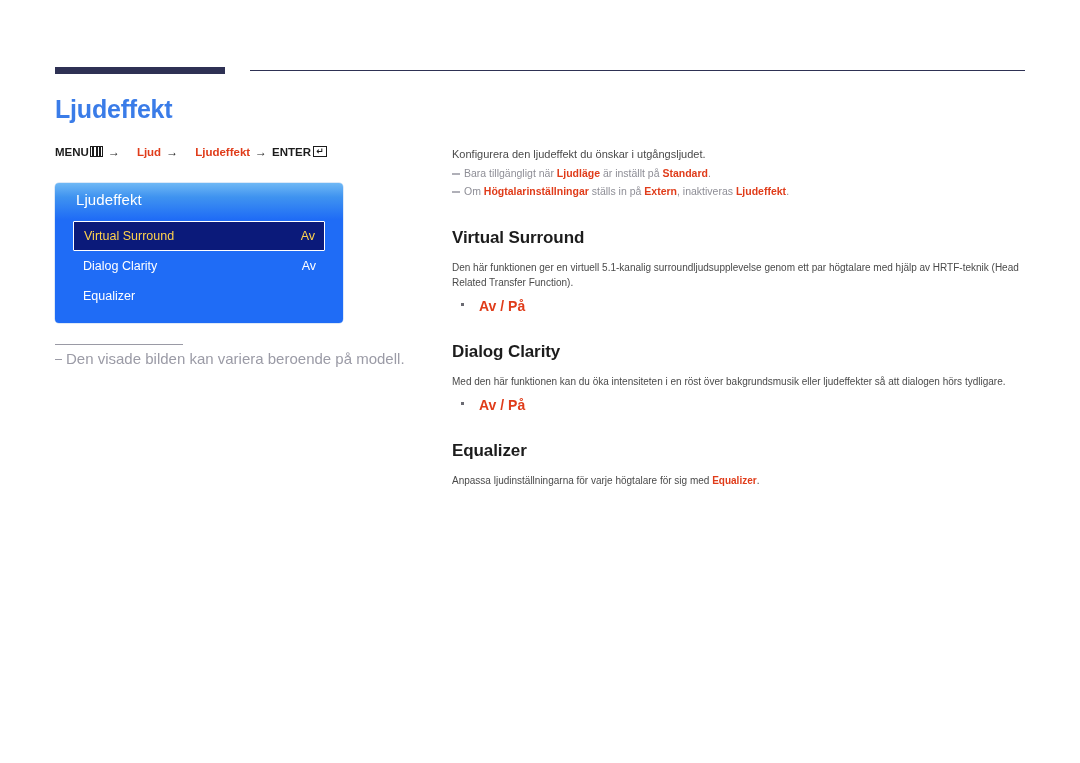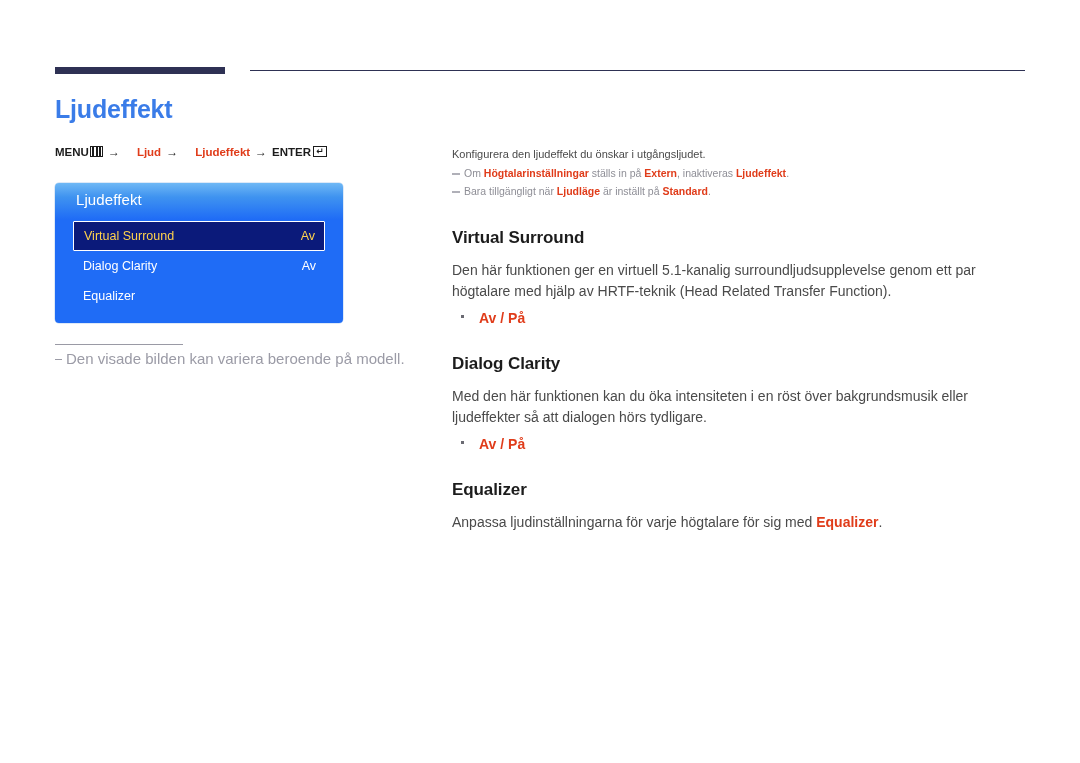--- a/index.html
+++ b/index.html
@@ -209,21 +209,21 @@
   h2.sec {
     font-size: 17px;
     font-weight: bold;
     color: #1c1c1c;
     margin: 0;
     letter-spacing: -0.1px;
   }
   .sec-wrap { margin-top: 25px; }
   .sec-wrap.first { margin-top: 29px; }
   .sec-body {
-    font-size: 14px;
+    font-size: 10px;
     color: #4a4a4a;
     line-height: 1.5;
     margin-top: 12px;
   }
   ul.bullets {
     list-style: none;
     margin: 6px 0 0 0;
     padding: 0;
   }
   ul.bullets li {
@@ -293,25 +293,25 @@
 <div class="foot-rule"></div>
 <div class="foot-note">
   <span class="fdash"></span><span>Den visade bilden kan variera beroende på modell.</span>
 </div>
 
 <div class="right-col">
 
   <p class="intro">Konfigurera den ljudeffekt du önskar i utgångsljudet.</p>
 
   <div class="note">
+    <span class="ndash"></span><span>Bara tillgängligt när </span><span class="red">Ljudläge</span><span> är inställt på </span><span class="red">Standard</span><span>.</span>
+  </div>
+
+  <div class="note">
     <span class="ndash"></span><span>Om </span><span class="red">Högtalarinställningar</span><span> ställs in på </span><span class="red">Extern</span><span>, inaktiveras </span><span class="red">Ljudeffekt</span><span>.</span>
-  </div>
-
-  <div class="note">
-    <span class="ndash"></span><span>Bara tillgängligt när </span><span class="red">Ljudläge</span><span> är inställt på </span><span class="red">Standard</span><span>.</span>
   </div>
 
   <div class="sec-wrap first">
     <h2 class="sec">Virtual Surround</h2>
     <div class="sec-body">Den här funktionen ger en virtuell 5.1-kanalig surroundljudsupplevelse genom ett par högtalare med hjälp av HRTF-teknik (Head Related Transfer Function).</div>
     <ul class="bullets">
       <li><span class="red">Av / På</span><span></span></li>
     </ul>
   </div>
 

